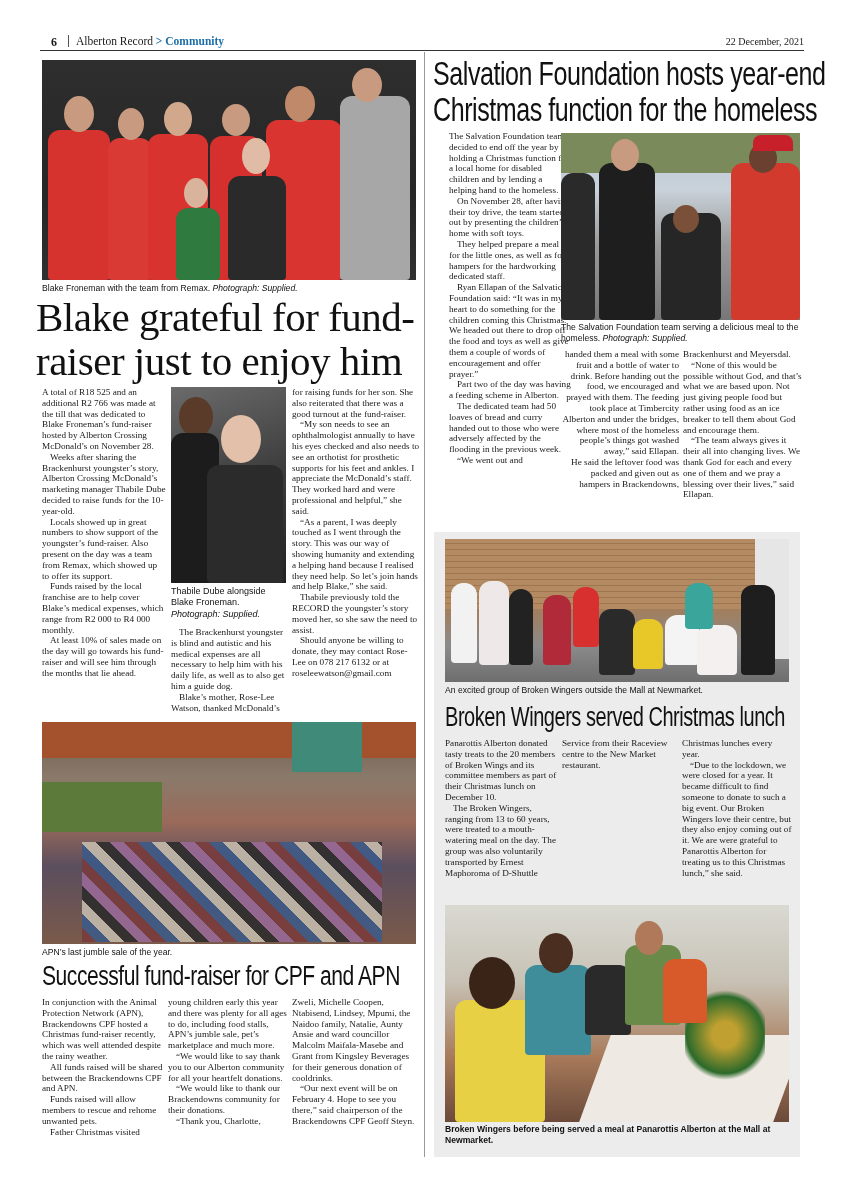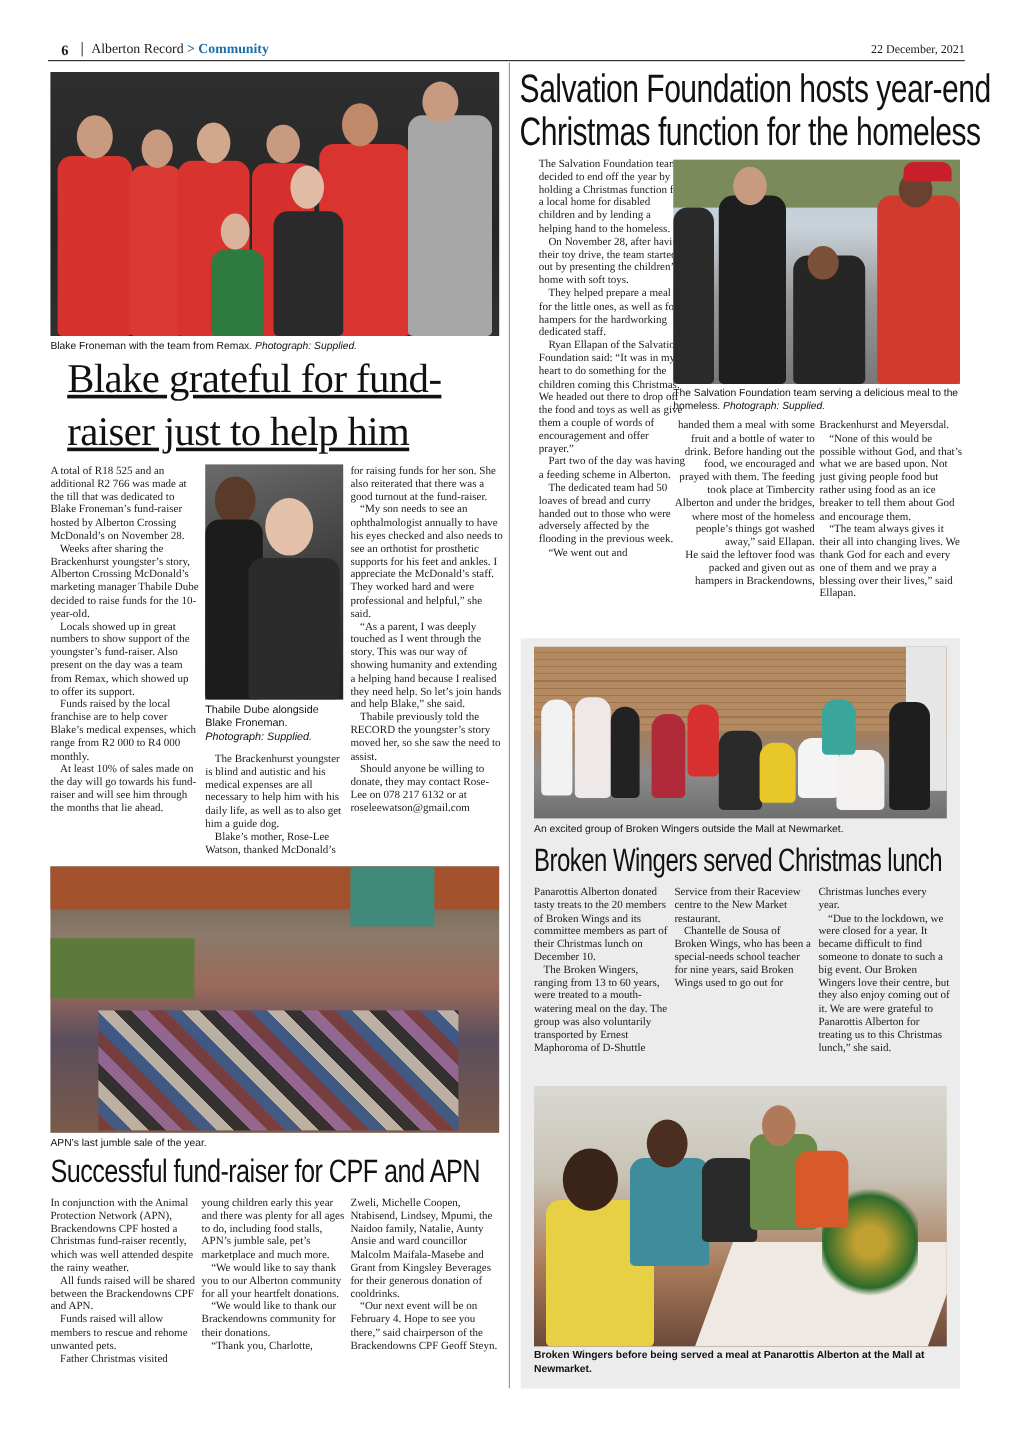--- a/index.html
+++ b/index.html
@@ -56,23 +56,23 @@
     <div class="head" style="left:243px;top:26px;width:30px;height:36px;background:#c08a6a;"></div>
   <div class="person" style="left:298px;top:36px;width:70px;height:184px;background:#a7a7a7;"></div>
     <div class="head" style="left:310px;top:8px;width:30px;height:34px;"></div>
   <div class="person" style="left:134px;top:148px;width:44px;height:72px;background:#2f7a3e;"></div>
     <div class="head" style="left:142px;top:118px;width:24px;height:30px;background:#d9b39c;"></div>
   <div class="person" style="left:186px;top:116px;width:58px;height:104px;background:#2a2a2a;"></div>
     <div class="head" style="left:200px;top:78px;width:28px;height:36px;background:#e0bca6;"></div>
 </div>
 <div class="caption" style="left:42px; top:283px; width:374px;"><span>Blake Froneman with the team from Remax.</span> <i>Photograph: Supplied.</i></div>
 
-<div class="hl-serif" style="left:56px; top:295px; width:380px; font-size:34px; line-height:44px;text-decoration:underline;">
+<div class="hl-serif" style="left:36px; top:295px; width:380px; font-size:41px; line-height:44px;">
   <div>Blake grateful for fund-</div>
-  <div>raiser just to help him</div>
+  <div>raiser just to enjoy him</div>
 </div>
 
 <div class="col" style="left:42px; top:387px; width:124px;">
   <p class="first">A total of R18 525 and an additional R2 766 was made at the till that was dedicated to Blake Froneman’s fund-raiser hosted by Alberton Crossing McDonald’s on November 28.</p>
   <p>Weeks after sharing the Brackenhurst youngster’s story, Alberton Crossing McDonald’s marketing manager Thabile Dube decided to raise funds for the 10-year-old.</p>
   <p>Locals showed up in great numbers to show support of the youngster’s fund-raiser. Also present on the day was a team from Remax, which showed up to offer its support.</p>
   <p>Funds raised by the local franchise are to help cover Blake’s medical expenses, which range from R2 000 to R4 000 monthly.</p>
   <p>At least 10% of sales made on the day will go towards his fund-raiser and will see him through the months that lie ahead.</p>
 </div>
 
@@ -182,21 +182,20 @@
 <div class="caption" style="left:445px; top:685px; width:344px;">An excited group of Broken Wingers outside the Mall at Newmarket.</div>
 
 <div class="hl-cond" style="left:445px; top:701px; font-size:27px; line-height:32px; transform:scaleX(0.74);">Broken Wingers served Christmas lunch</div>
 
 <div class="col" style="left:445px; top:738px; width:114px;">
   <p class="first">Panarottis Alberton donated tasty treats to the 20 members of Broken Wings and its committee members as part of their Christmas lunch on December 10.</p>
   <p>The Broken Wingers, ranging from 13 to 60 years, were treated to a mouth-watering meal on the day. The group was also voluntarily transported by Ernest Maphoroma of D-Shuttle</p>
 </div>
 <div class="col" style="left:562px; top:738px; width:116px;">
   <p class="first">Service from their Raceview centre to the New Market restaurant.</p>
-  <p>Chantelle de Sousa of Broken Wings, who has been a special-needs school teacher for nine years, said Broken Wings used to go out for</p>
 </div>
 <div class="col" style="left:682px; top:738px; width:110px;">
   <p class="first">Christmas lunches every year.</p>
   <p>“Due to the lockdown, we were closed for a year. It became difficult to find someone to donate to such a big event. Our Broken Wingers love their centre, but they also enjoy coming out of it. We are were grateful to Panarottis Alberton for treating us to this Christmas lunch,” she said.</p>
 </div>
 
 <div class="photo" style="left:445px; top:905px; width:344px; height:217px; background:linear-gradient(180deg,#d9d9d2 0%,#c8c2b5 35%,#a87a5a 70%,#6b4a3a 100%);">
   <div style="position:absolute;left:150px;top:130px;width:194px;height:87px;background:#efe9e3;transform:skewX(-20deg);"></div>
   <div style="position:absolute;left:240px;top:80px;width:80px;height:100px;background:radial-gradient(circle,#c0a030 20%,#2c6a2a 60%,transparent 70%);"></div>
   <div class="person" style="left:10px;top:95px;width:90px;height:122px;background:#e8d044;"></div>

